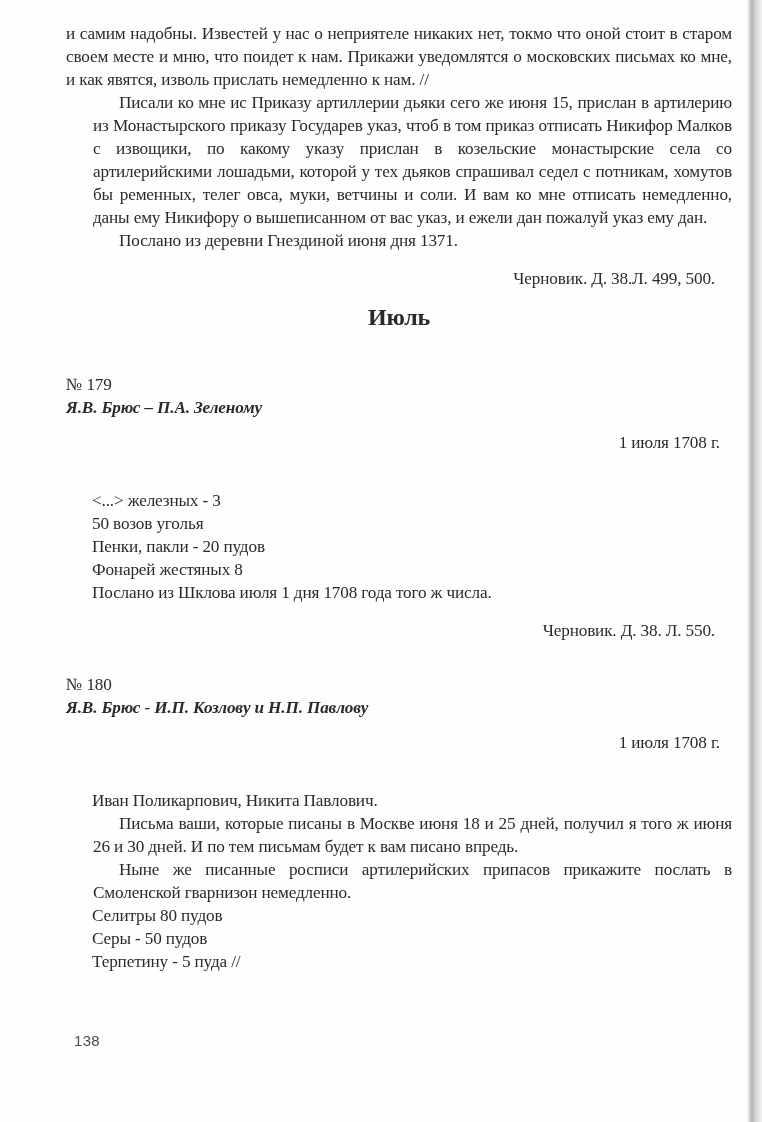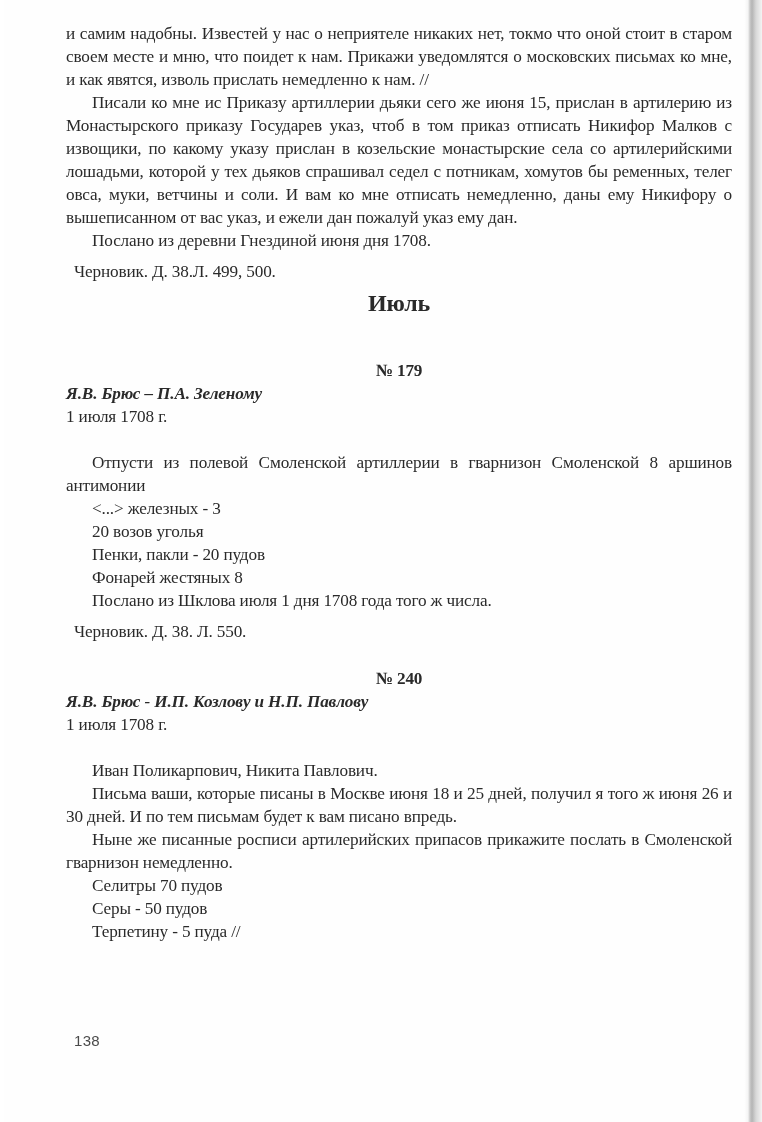--- a/index.html
+++ b/index.html
@@ -40,52 +40,53 @@
       line-height: 23px;
       letter-spacing: -0.15px;
     }
     .p {
       margin: 0;
       text-align: justify;
       text-indent: 0;
     }
     .p.indent {
       text-indent: 26px;
+      margin-left: 27px;
     }
     .p.last-line-left {
       text-align-last: left;
     }
     .line-indent {
       padding-left: 26px;
       margin: 0;
     }
     .right {
-      text-align: left;
-      margin: 8px;
+      text-align: right;
+      margin: 15px;
       padding-right: 2px;
     }
     .section-title {
       text-align: center;
       font-weight: bold;
       margin: 2px 0 0 0;
       font-size: 24px;
       line-height: 24px;
     }
     .doc-number {
-      font-weight: bold;
+      font-weight: normal;
       margin: 0;
-      text-align: center;
     }
     .doc-heading {
       font-weight: bold;
       margin: 0;
       font-style: italic;
     }
     .doc-date {
-      margin: 0;
+      margin: 12px;
+      text-align: right;
     }
     .gap-lg { height: 44px; }
     .gap-md { height: 23px; }
     .gap-sm { height: 16px; }
     .page-number {
       position: absolute;
       left: 70px;
       top: 1032px;
       font-family: "Liberation Sans", "DejaVu Sans", sans-serif;
       font-size: 15px;
@@ -96,52 +97,51 @@
   </style>
 </head>
 <body>
 
 <div class="page">
 
   <div class="content">
 
     <p class="p last-line-left">и самим надобны. Известей у нас о неприятеле никаких нет, токмо что оной стоит в старом своем месте и мню, что поидет к нам. Прикажи уведомлятся о московских письмах ко мне, и как явятся, изволь прислать немедленно к нам. //</p>
     <p class="p indent last-line-left">Писали ко мне ис Приказу артиллерии дьяки сего же июня 15, прислан в артилерию из Монастырского приказу Государев указ, чтоб в том приказ отписать Никифор Малков с извощики, по какому указу прислан в козельские монастырские села со артилерийскими лошадьми, которой у тех дьяков спрашивал седел с потникам, хомутов бы ременных, телег овса, муки, ветчины и соли. И вам ко мне отписать немедленно, даны ему Никифору о вышеписанном от вас указ, и ежели дан пожалуй указ ему дан.</p>
-    <p class="p indent last-line-left">Послано из деревни Гнездиной июня дня 1708.</p>
+    <p class="p indent last-line-left">Послано из деревни Гнездиной июня дня 1371.</p>
     <p class="right">Черновик. Д. 38.Л. 499, 500.</p>
 
     <h2 class="section-title">Июль</h2>
 
     <div class="gap-lg"></div>
 
     <div>
       <p class="doc-number">№ 179</p>
       <p class="doc-heading">Я.В. Брюс – П.А. Зеленому</p>
       <p class="doc-date">1 июля 1708 г.</p>
       <div class="gap-md"></div>
-      <p class="p indent last-line-left">Отпусти из полевой Смоленской артиллерии в гварнизон Смоленской 8 аршинов антимонии</p>
       <p class="line-indent">&lt;...&gt; железных - 3</p>
-      <p class="line-indent">20 возов уголья</p>
+      <p class="line-indent">50 возов уголья</p>
       <p class="line-indent">Пенки, пакли - 20 пудов</p>
       <p class="line-indent">Фонарей жестяных 8</p>
       <p class="line-indent">Послано из Шклова июля 1 дня 1708 года того ж числа.</p>
       <p class="right">Черновик. Д. 38. Л. 550.</p>
     </div>
 
     <div class="gap-sm"></div>
 
     <div>
-      <p class="doc-number">№ 240</p>
+      <p class="doc-number">№ 180</p>
       <p class="doc-heading">Я.В. Брюс - И.П. Козлову и Н.П. Павлову</p>
       <p class="doc-date">1 июля 1708 г.</p>
       <div class="gap-md"></div>
       <p class="line-indent">Иван Поликарпович, Никита Павлович.</p>
       <p class="p indent last-line-left">Письма ваши, которые писаны в Москве июня 18 и 25 дней, получил я того ж июня 26 и 30 дней. И по тем письмам будет к вам писано впредь.</p>
       <p class="p indent last-line-left">Ныне же писанные росписи артилерийских припасов прикажите послать в Смоленской гварнизон немедленно.</p>
-      <p class="line-indent">Селитры 70 пудов</p>
+      <p class="line-indent">Селитры 80 пудов</p>
       <p class="line-indent">Серы - 50 пудов</p>
       <p class="line-indent">Терпетину - 5 пуда //</p>
     </div>
 
   </div>
 
   <div class="page-number">138</div>
 
   <div class="edge-shadow"></div>
 </div>

